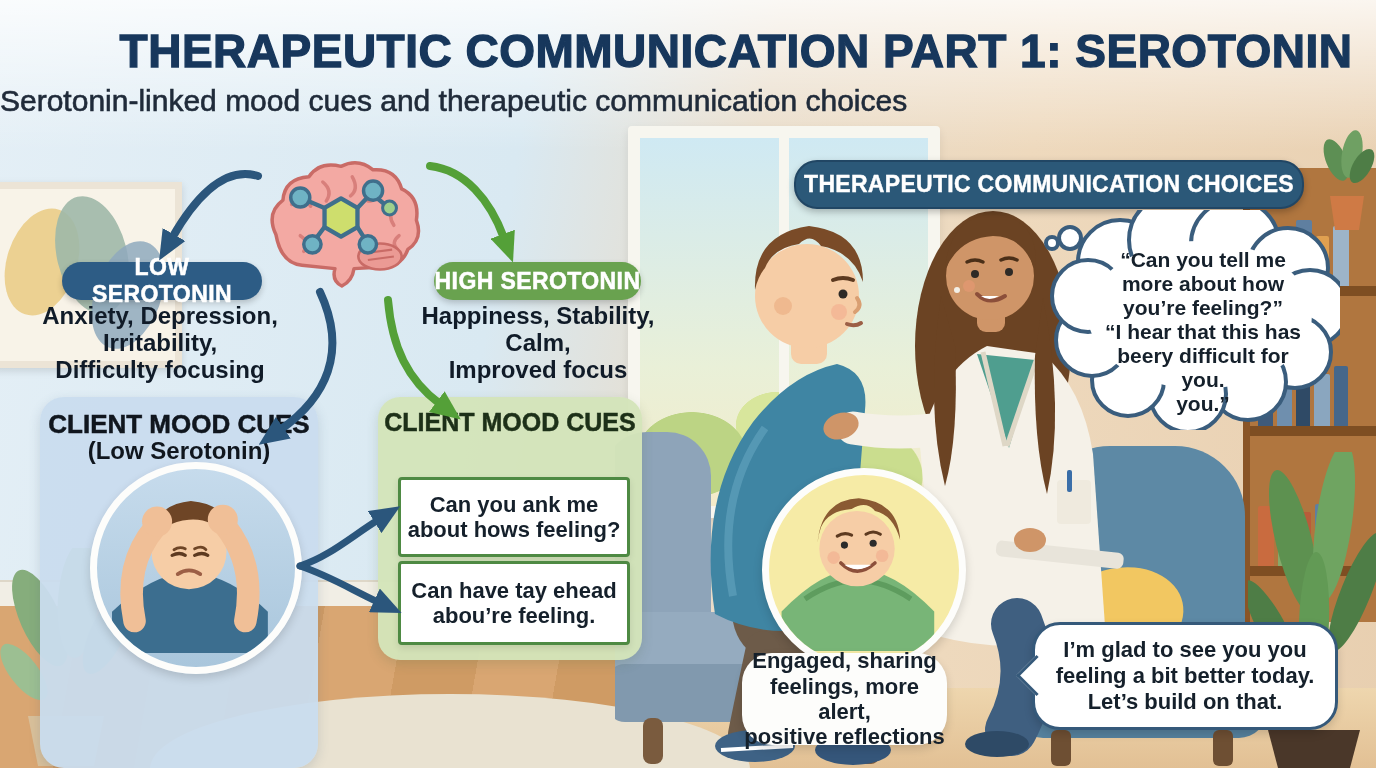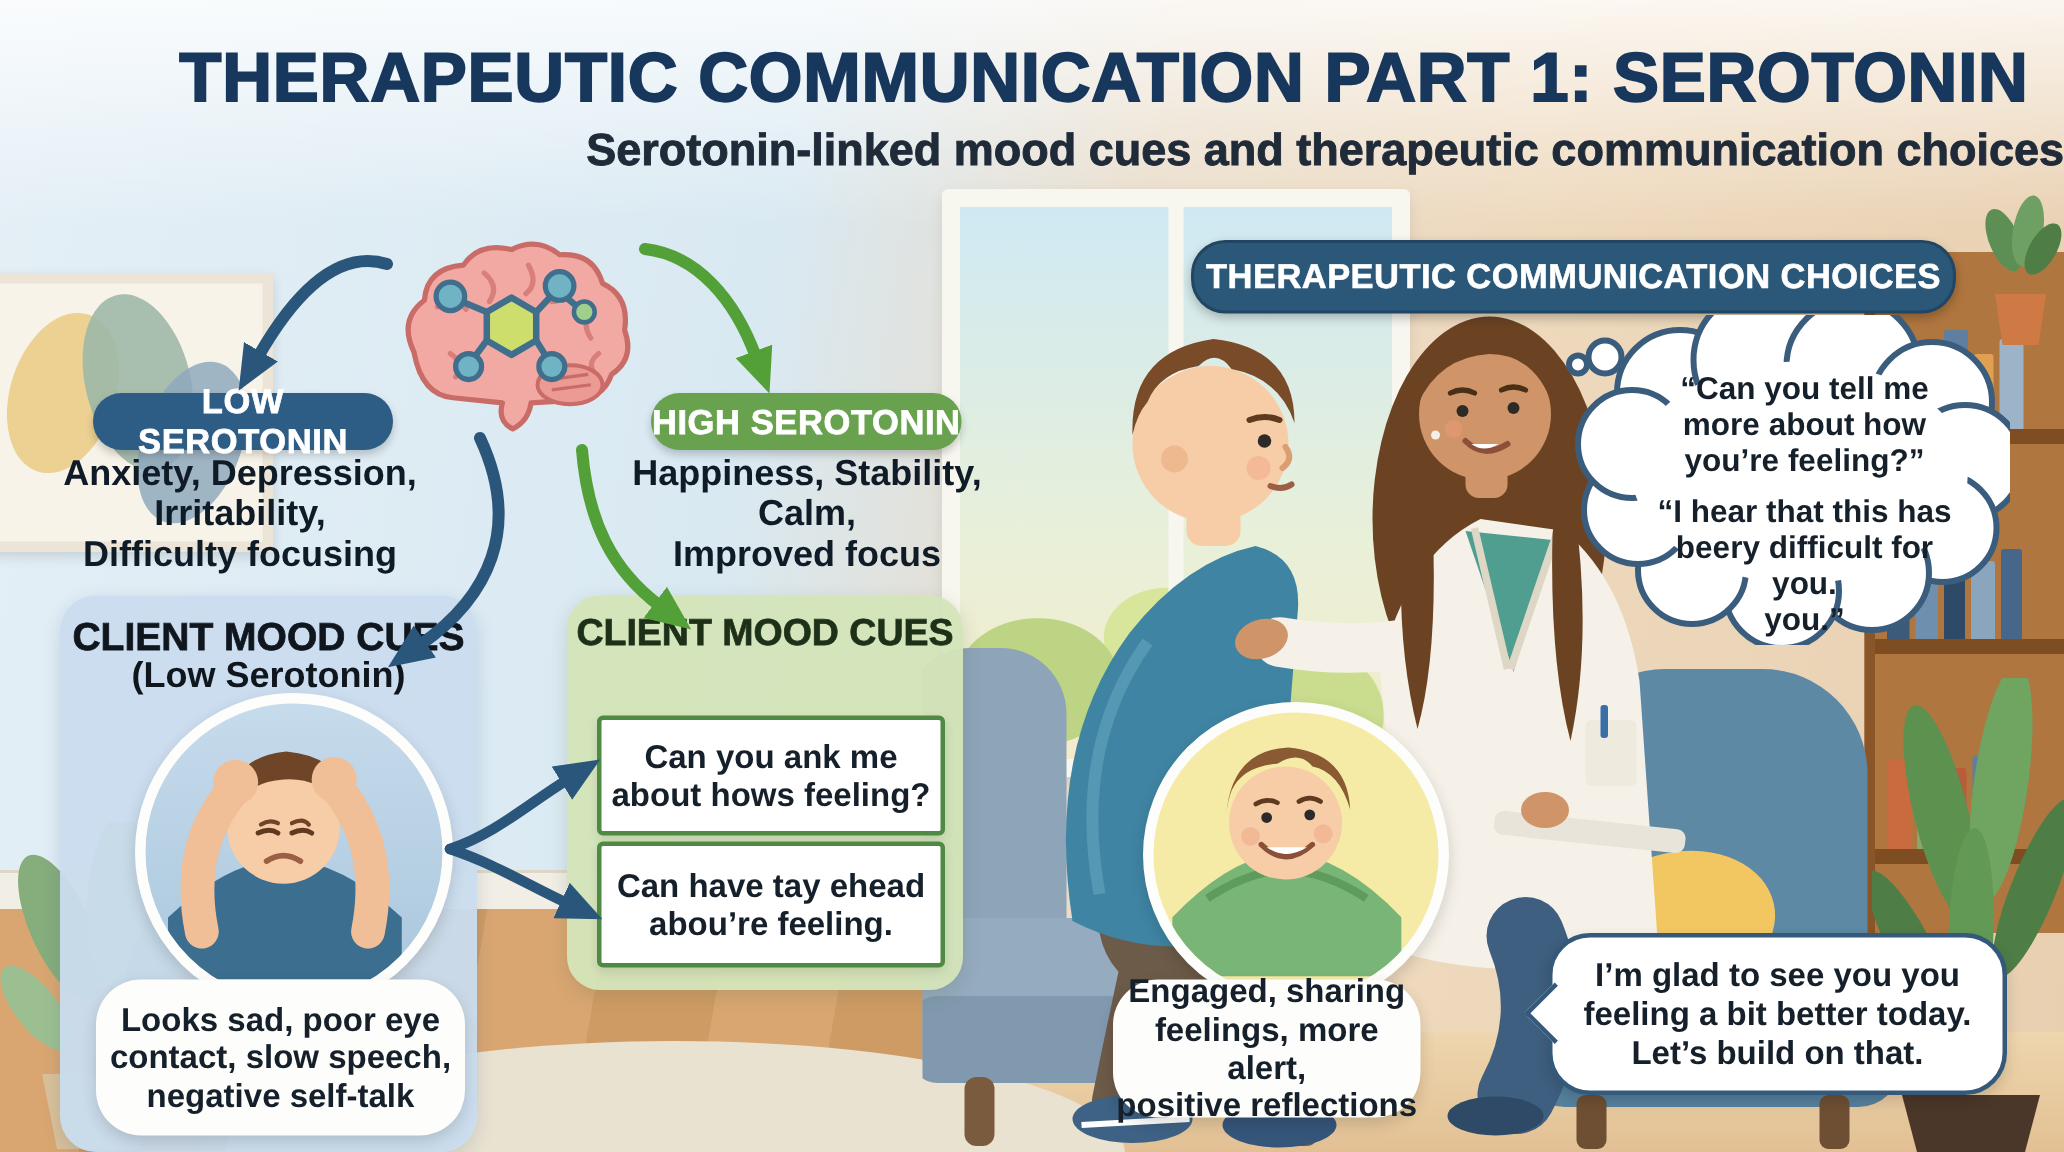--- a/index.html
+++ b/index.html
@@ -8,21 +8,21 @@
     background:linear-gradient(100deg,#e4eff6 0%,#d9e9f2 36%,#e9dcc9 52%,#eed9bd 70%,#e8cfb0 100%);}
   .abs{position:absolute;}
   .ml{white-space:pre-line;}
   .ctr{display:flex;align-items:center;justify-content:center;text-align:center;}
 
   
   #topglow{left:0;top:0;width:1376px;height:150px;z-index:1;
     background:linear-gradient(180deg,rgba(255,255,255,.8),rgba(255,255,255,0));}
   #title{left:0;top:24px;width:1376px;text-align:center;font-size:46px;font-weight:700;
     letter-spacing:.5px;color:#17375c;-webkit-text-stroke:1.3px #17375c;z-index:50;padding-left:48px;}
-  #subtitle{left:0;top:84px;width:1376px;text-align:right;font-size:30px;font-weight:700;
+  #subtitle{left:0;top:84px;width:1376px;text-align:left;font-size:30px;font-weight:400;
     color:#202b3a;-webkit-text-stroke:.6px #202b3a;z-index:50;}
 
   
   #frame{left:-8px;top:182px;width:176px;height:172px;background:#f8f3e8;
     border:7px solid #ece4d6;box-shadow:0 3px 8px rgba(0,0,0,.12);z-index:3;overflow:hidden;}
   #frame .f1{position:absolute;left:8px;top:18px;width:70px;height:110px;border-radius:50%;
     background:#e9c87c;transform:rotate(18deg);opacity:.8;}
   #frame .f2{position:absolute;left:58px;top:6px;width:70px;height:120px;border-radius:50%;
     background:#9fb8a8;transform:rotate(-14deg);opacity:.9;}
   #frame .f3{position:absolute;left:96px;top:50px;width:66px;height:112px;border-radius:50%;
@@ -78,21 +78,21 @@
   .gbubble{background:#ffffff;border:3px solid #4e8a43;border-radius:4px;z-index:26;
     font-size:22px;font-weight:700;color:#15202b;line-height:1.15;box-shadow:0 3px 7px rgba(0,0,0,.1);}
   #gbubble1{left:398px;top:477px;width:226px;height:74px;}
   #gbubble2{left:398px;top:561px;width:226px;height:78px;}
 
   
   #banner{left:794px;top:160px;width:506px;height:45px;border-radius:23px;background:#2b5878;
     border:2px solid #214664;color:#fff;font-size:23px;font-weight:700;letter-spacing:.3px;
     z-index:30;box-shadow:0 3px 7px rgba(0,0,0,.25);-webkit-text-stroke:.4px #fff;}
   #cloud{left:1040px;top:210px;width:300px;height:220px;z-index:30;}
-  #thought-text{left:1093px;top:248px;width:220px;z-index:31;display:flex;flex-direction:column;gap:10px;
+  #thought-text{left:1093px;top:248px;width:220px;z-index:31;display:flex;flex-direction:column;
     font-size:21px;font-weight:700;color:#15202b;line-height:1.14;text-align:center;}
   .reply{background:#fff;border:3.5px solid #35597a;border-radius:28px;z-index:30;
     font-size:22px;font-weight:700;color:#15202b;line-height:1.18;box-shadow:0 4px 9px rgba(0,0,0,.15);}
   .reply::before{content:"";position:absolute;left:-13px;width:26px;height:26px;background:#fff;
     border-left:3.5px solid #35597a;border-bottom:3.5px solid #35597a;transform:rotate(45deg);}
   #reply1{left:1032px;top:505px;width:300px;height:102px;}
   #reply1::before{top:38px;}
   #reply2{left:1032px;top:622px;width:300px;height:102px;}
   #reply2::before{top:36px;}
   #happy-circle{left:762px;top:468px;width:190px;height:190px;border-radius:50%;z-index:18;
@@ -285,23 +285,20 @@
       <path d="M58,80 Q58,38 100,34 Q142,38 140,72 Q122,52 98,54 Q70,56 58,80 Z" fill="#6e4526"></path>
       <path d="M40,162 Q28,102 62,62" stroke="#f0bf97" stroke-width="24" fill="none" stroke-linecap="round"></path>
       <path d="M158,162 Q170,102 136,60" stroke="#f0bf97" stroke-width="24" fill="none" stroke-linecap="round"></path>
       <circle cx="64" cy="56" r="16" fill="#f0bf97"></circle>
       <circle cx="134" cy="54" r="16" fill="#f0bf97"></circle>
       <path d="M80,92 Q88,88 94,92 M104,92 Q112,88 118,92" stroke="#5d3a20" stroke-width="3.5" fill="none" stroke-linecap="round"></path>
       <path d="M82,86 Q88,82 94,85 M104,85 Q112,81 116,86" stroke="#6e4526" stroke-width="3" fill="none" stroke-linecap="round"></path>
       <path d="M86,112 Q98,104 110,112" stroke="#9c5f46" stroke-width="4" fill="none" stroke-linecap="round"></path>
     </svg>
   </div>
-  <div id="lp-caption" class="abs ctr ml">Looks sad, poor eye
-contact, slow speech,
-negative self-talk</div>
 
   <div id="shift-panel" class="abs"></div>
   <div id="sp-head" class="abs">
     <div class="panel-title">CLIENT MOOD CUES</div>
   </div>
   <div id="gbubble1" class="abs ctr ml gbubble">Can you ank me
 about hows feeling?</div>
   <div id="gbubble2" class="abs ctr ml gbubble">Can have tay ehead
 abou’re feeling.</div>
 

